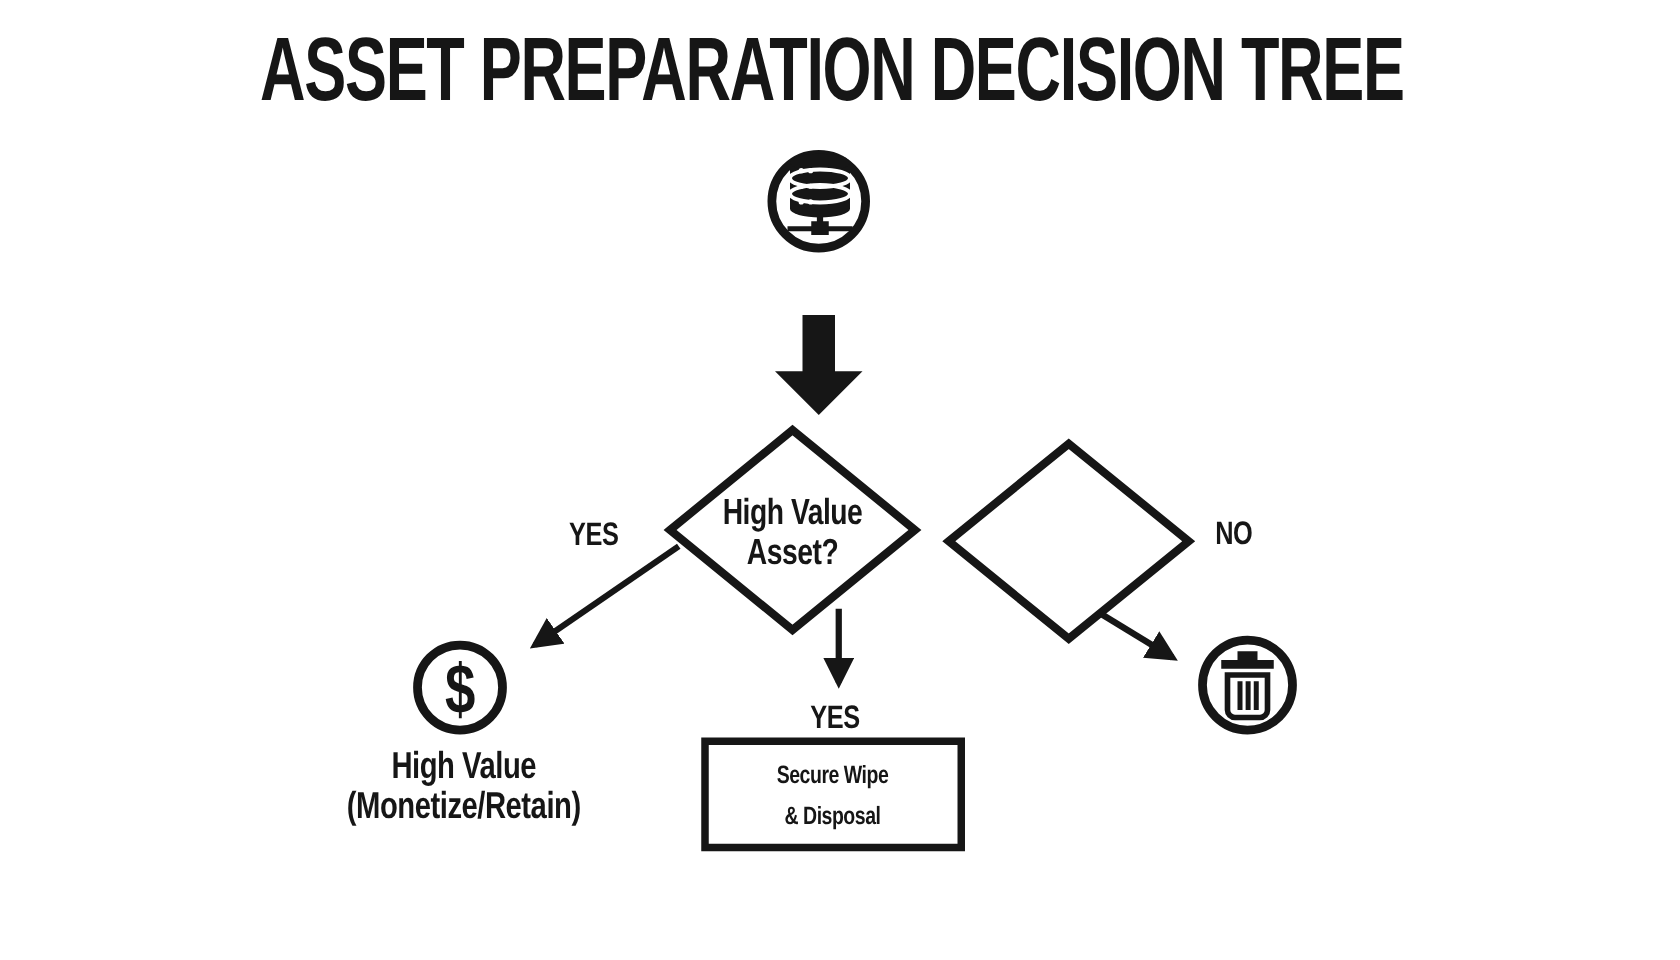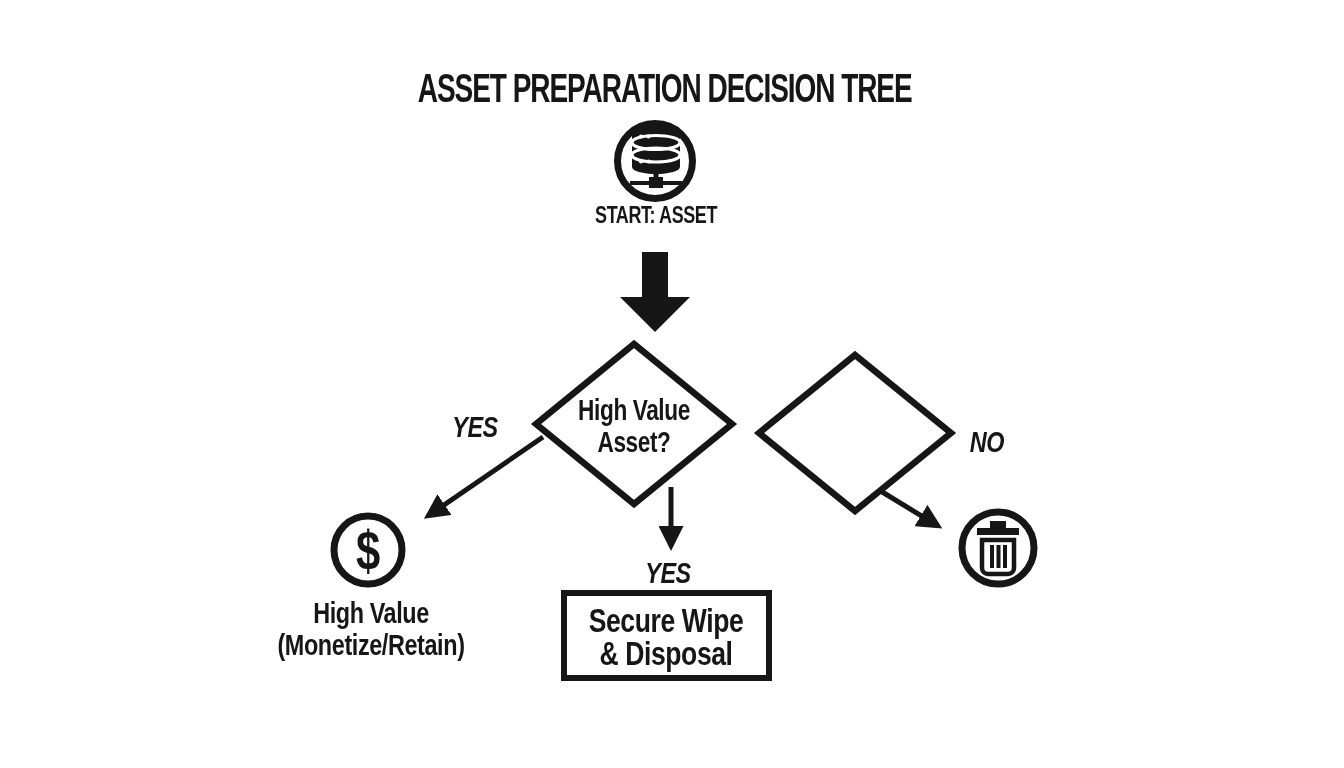--- a/index.html
+++ b/index.html
@@ -36,31 +36,31 @@
   }
   .cond-title {
     display: inline-block;
     transform: scaleX(0.70);
     transform-origin: 50% 50%;
     white-space: nowrap;
     letter-spacing: -1.5px;
   }
   .title {
     left: 0; top: 30px; width: 1330px;
-    font-size: 40px; line-height: 52px; margin-top: 32px;
+    font-size: 72px; line-height: 52px;
   }
   .start-label { left: 556px; top: 203px; width: 200px; font-size: 23px; line-height: 24px; }
   .diamond-label { width: 200px; font-size: 29px; line-height: 32px; }
   .d1-label { left: 534px; top: 394px; }
   .d2-label { left: 756px; top: 402px; }
-  .branch-label { width: 100px; font-size: 30px; line-height: 28px; font-style: italic; }
+  .branch-label { width: 100px; font-size: 26px; line-height: 28px; }
   .yes-left  { left: 425px; top: 413px; }
-  .no-right  { left: 937px; top: 412px; margin-top: 16px; }
+  .no-right  { left: 937px; top: 412px; }
   .yes-down  { left: 618px; top: 559px; }
-  .wipe-label { left: 566px; top: 604px; width: 200px; font-size: 34px; line-height: 33px; }
+  .wipe-label { left: 566px; top: 604px; width: 200px; font-size: 20px; line-height: 33px; }
   .outcome-label { width: 300px; font-size: 30px; line-height: 32px; }
   .monetize-label { left: 221px; top: 597px; }
   .dispose-label  { left: 848px; top: 599px; }
   .dollar-sign { left: 318px; top: 523px; width: 100px; font-size: 56px; line-height: 56px; }
 </style>
 </head>
 <body>
 
 <div id="canvas">
 
@@ -110,23 +110,20 @@
       <rect x="1003" y="545" width="4" height="23" fill="#161616"></rect>
     </g>
 
     <rect x="564" y="593" width="205" height="85" fill="#ffffff" stroke="#161616" stroke-width="6"></rect>
   </svg>
 
   <div class="label title">
     <span class="cond-title">ASSET PREPARATION DECISION TREE</span>
   </div>
 
-  <div class="label start-label">
-    <span class="cond">START: ASSET</span>
-  </div>
 
   <div class="label diamond-label d1-label">
     <span class="cond">High Value</span>
     <span class="cond">Asset?</span>
   </div>
 
 
   <div class="label branch-label yes-left">
     <span class="cond">YES</span>
   </div>

